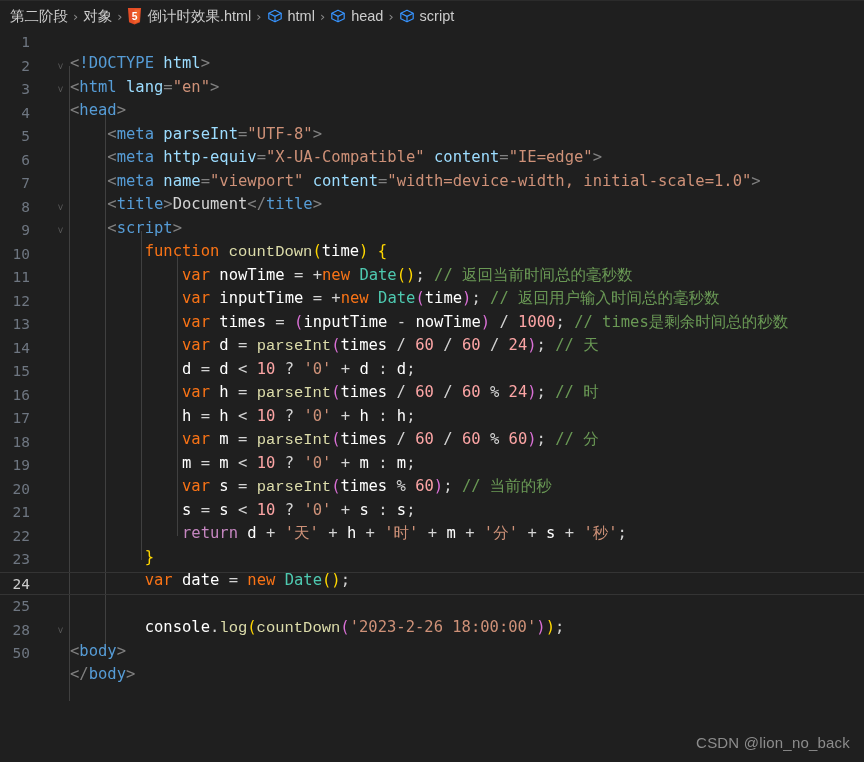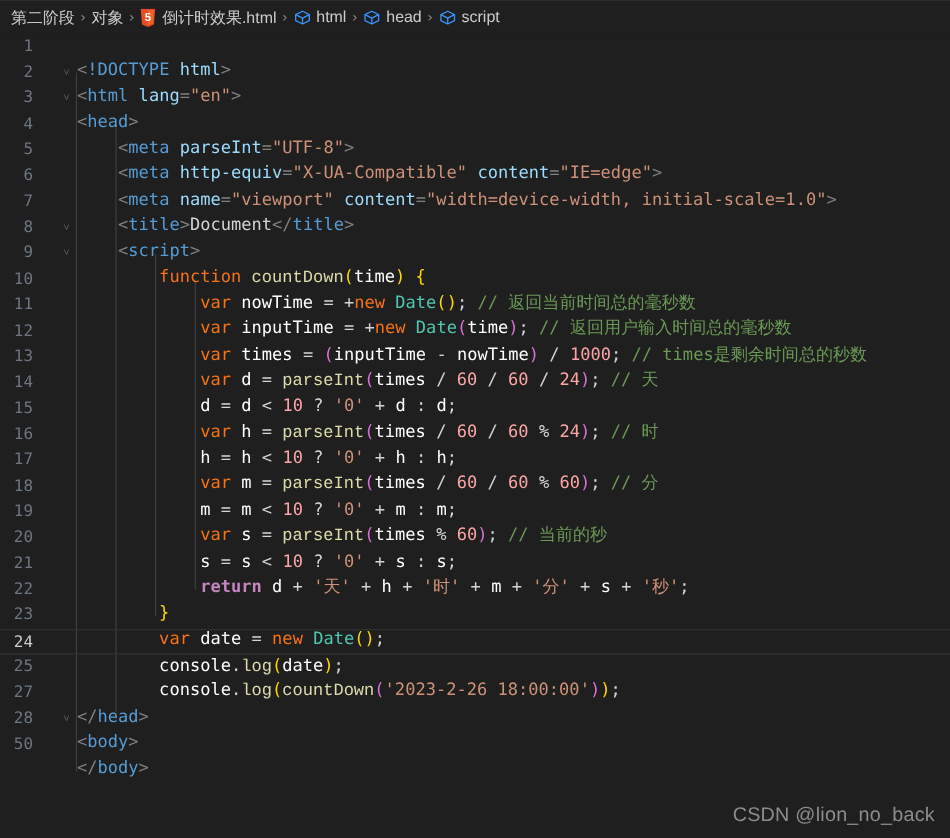--- a/index.html
+++ b/index.html
@@ -114,38 +114,38 @@
     top: 0;
   }
 
   
   .t-tag      { color: #569cd6; }
   .t-attr     { color: #9cdcfe; }
   .t-str      { color: #ce9178; }
   .t-punct    { color: #808080; }
   .t-txt      { color: #d4d4d4; }
   .t-kw       { color: #f97316; }
-  .t-ctrl     { color: #c586c0; font-weight: bold; }
+  .t-ctrl     { color: #c586c0; }
   .t-fn       { color: #dcdcaa; font-family: Liberation Mono, monospace; }
   .t-var      { color: #ffffff; }
   .t-cls      { color: #4ec9b0; }
   .t-num      { color: #fca5a5; }
   .t-com      { color: #6a9955; }
   .t-p1       { color: #ffd700; }
   .t-p2       { color: #da70d6; }
   .t-op       { color: #d4d4d4; }
 
   
   #watermark {
     position: absolute;
     right: 14px;
     bottom: 11px;
     color: #8c8c8c;
     font-family: "Liberation Sans", sans-serif;
-    font-size: 18px;
+    font-size: 15px;
     letter-spacing: 0.2px;
     user-select: none;
   }
 </style>
 </head>
 <body>
 
 <div id="breadcrumb">
     <span class="crumb">
       <span class="crumb-label">第二阶段</span>
@@ -222,20 +222,19 @@
       <div class="code-line"><span class="ln">14</span><span class="fold"></span><span class="src"><span class="t-txt">            </span><span class="t-var">d</span><span class="t-txt"> </span><span class="t-op">=</span><span class="t-txt"> </span><span class="t-var">d</span><span class="t-txt"> </span><span class="t-op">&lt;</span><span class="t-txt"> </span><span class="t-num">10</span><span class="t-txt"> </span><span class="t-op">?</span><span class="t-txt"> </span><span class="t-str">'0'</span><span class="t-txt"> </span><span class="t-op">+</span><span class="t-txt"> </span><span class="t-var">d</span><span class="t-txt"> </span><span class="t-op">:</span><span class="t-txt"> </span><span class="t-var">d</span><span class="t-txt">;</span></span></div>
       <div class="code-line"><span class="ln">15</span><span class="fold"></span><span class="src"><span class="t-txt">            </span><span class="t-kw">var</span><span class="t-txt"> </span><span class="t-var">h</span><span class="t-txt"> </span><span class="t-op">=</span><span class="t-txt"> </span><span class="t-fn">parseInt</span><span class="t-p2">(</span><span class="t-var">times</span><span class="t-txt"> </span><span class="t-op">/</span><span class="t-txt"> </span><span class="t-num">60</span><span class="t-txt"> </span><span class="t-op">/</span><span class="t-txt"> </span><span class="t-num">60</span><span class="t-txt"> </span><span class="t-op">%</span><span class="t-txt"> </span><span class="t-num">24</span><span class="t-p2">)</span><span class="t-txt">;</span><span class="t-txt"> </span><span class="t-com">// 时</span></span></div>
       <div class="code-line"><span class="ln">16</span><span class="fold"></span><span class="src"><span class="t-txt">            </span><span class="t-var">h</span><span class="t-txt"> </span><span class="t-op">=</span><span class="t-txt"> </span><span class="t-var">h</span><span class="t-txt"> </span><span class="t-op">&lt;</span><span class="t-txt"> </span><span class="t-num">10</span><span class="t-txt"> </span><span class="t-op">?</span><span class="t-txt"> </span><span class="t-str">'0'</span><span class="t-txt"> </span><span class="t-op">+</span><span class="t-txt"> </span><span class="t-var">h</span><span class="t-txt"> </span><span class="t-op">:</span><span class="t-txt"> </span><span class="t-var">h</span><span class="t-txt">;</span></span></div>
       <div class="code-line"><span class="ln">17</span><span class="fold"></span><span class="src"><span class="t-txt">            </span><span class="t-kw">var</span><span class="t-txt"> </span><span class="t-var">m</span><span class="t-txt"> </span><span class="t-op">=</span><span class="t-txt"> </span><span class="t-fn">parseInt</span><span class="t-p2">(</span><span class="t-var">times</span><span class="t-txt"> </span><span class="t-op">/</span><span class="t-txt"> </span><span class="t-num">60</span><span class="t-txt"> </span><span class="t-op">/</span><span class="t-txt"> </span><span class="t-num">60</span><span class="t-txt"> </span><span class="t-op">%</span><span class="t-txt"> </span><span class="t-num">60</span><span class="t-p2">)</span><span class="t-txt">;</span><span class="t-txt"> </span><span class="t-com">// 分</span></span></div>
       <div class="code-line"><span class="ln">18</span><span class="fold"></span><span class="src"><span class="t-txt">            </span><span class="t-var">m</span><span class="t-txt"> </span><span class="t-op">=</span><span class="t-txt"> </span><span class="t-var">m</span><span class="t-txt"> </span><span class="t-op">&lt;</span><span class="t-txt"> </span><span class="t-num">10</span><span class="t-txt"> </span><span class="t-op">?</span><span class="t-txt"> </span><span class="t-str">'0'</span><span class="t-txt"> </span><span class="t-op">+</span><span class="t-txt"> </span><span class="t-var">m</span><span class="t-txt"> </span><span class="t-op">:</span><span class="t-txt"> </span><span class="t-var">m</span><span class="t-txt">;</span></span></div>
       <div class="code-line"><span class="ln">19</span><span class="fold"></span><span class="src"><span class="t-txt">            </span><span class="t-kw">var</span><span class="t-txt"> </span><span class="t-var">s</span><span class="t-txt"> </span><span class="t-op">=</span><span class="t-txt"> </span><span class="t-fn">parseInt</span><span class="t-p2">(</span><span class="t-var">times</span><span class="t-txt"> </span><span class="t-op">%</span><span class="t-txt"> </span><span class="t-num">60</span><span class="t-p2">)</span><span class="t-txt">;</span><span class="t-txt"> </span><span class="t-com">// 当前的秒</span></span></div>
       <div class="code-line"><span class="ln">20</span><span class="fold"></span><span class="src"><span class="t-txt">            </span><span class="t-var">s</span><span class="t-txt"> </span><span class="t-op">=</span><span class="t-txt"> </span><span class="t-var">s</span><span class="t-txt"> </span><span class="t-op">&lt;</span><span class="t-txt"> </span><span class="t-num">10</span><span class="t-txt"> </span><span class="t-op">?</span><span class="t-txt"> </span><span class="t-str">'0'</span><span class="t-txt"> </span><span class="t-op">+</span><span class="t-txt"> </span><span class="t-var">s</span><span class="t-txt"> </span><span class="t-op">:</span><span class="t-txt"> </span><span class="t-var">s</span><span class="t-txt">;</span></span></div>
       <div class="code-line"><span class="ln">21</span><span class="fold"></span><span class="src"><span class="t-txt">            </span><span class="t-ctrl">return</span><span class="t-txt"> </span><span class="t-var">d</span><span class="t-txt"> </span><span class="t-op">+</span><span class="t-txt"> </span><span class="t-str">'天'</span><span class="t-txt"> </span><span class="t-op">+</span><span class="t-txt"> </span><span class="t-var">h</span><span class="t-txt"> </span><span class="t-op">+</span><span class="t-txt"> </span><span class="t-str">'时'</span><span class="t-txt"> </span><span class="t-op">+</span><span class="t-txt"> </span><span class="t-var">m</span><span class="t-txt"> </span><span class="t-op">+</span><span class="t-txt"> </span><span class="t-str">'分'</span><span class="t-txt"> </span><span class="t-op">+</span><span class="t-txt"> </span><span class="t-var">s</span><span class="t-txt"> </span><span class="t-op">+</span><span class="t-txt"> </span><span class="t-str">'秒'</span><span class="t-txt">;</span></span></div>
       <div class="code-line"><span class="ln">22</span><span class="fold"></span><span class="src"><span class="t-txt">        </span><span class="t-p1">}</span></span></div>
       <div class="code-line"><span class="ln">23</span><span class="fold"></span><span class="src"><span class="t-txt">        </span><span class="t-kw">var</span><span class="t-txt"> </span><span class="t-var">date</span><span class="t-txt"> </span><span class="t-op">=</span><span class="t-txt"> </span><span class="t-kw">new</span><span class="t-txt"> </span><span class="t-cls">Date</span><span class="t-p1">()</span><span class="t-txt">;</span></span></div>
-      <div class="code-line active"><span class="ln">24</span><span class="fold"></span><span class="src"><span class="t-txt">        </span><span class="t-var">console</span><span class="t-txt">.</span><span class="t-fn">log</span><span class="t-p1">(</span><span class="t-var">date</span><span class="t-p1">)</span><span class="t-txt">;</span></span></div>
+      <div class="code-line active"><span class="ln">24</span><span class="fold"></span></div>
       <div class="code-line"><span class="ln">25</span><span class="fold"></span><span class="src"><span class="t-txt">        </span><span class="t-var">console</span><span class="t-txt">.</span><span class="t-fn">log</span><span class="t-p1">(</span><span class="t-fn">countDown</span><span class="t-p2">(</span><span class="t-str">'2023-2-26 18:00:00'</span><span class="t-p2">)</span><span class="t-p1">)</span><span class="t-txt">;</span></span></div>
-      <div class="code-line"><span class="ln">27</span><span class="fold"></span><span class="src"><span class="t-punct">&lt;/</span><span class="t-tag">head</span><span class="t-punct">&gt;</span></span></div>
       <div class="code-line"><span class="ln">28</span><span class="fold">˅</span><span class="src"><span class="t-punct">&lt;</span><span class="t-tag">body</span><span class="t-punct">&gt;</span></span></div>
       <div class="code-line"><span class="ln">50</span><span class="fold"></span><span class="src"><span class="t-punct">&lt;/</span><span class="t-tag">body</span><span class="t-punct">&gt;</span></span></div>
     </div>
   <div id="watermark">CSDN @lion_no_back</div>
 </div>
 
 </body></html>

